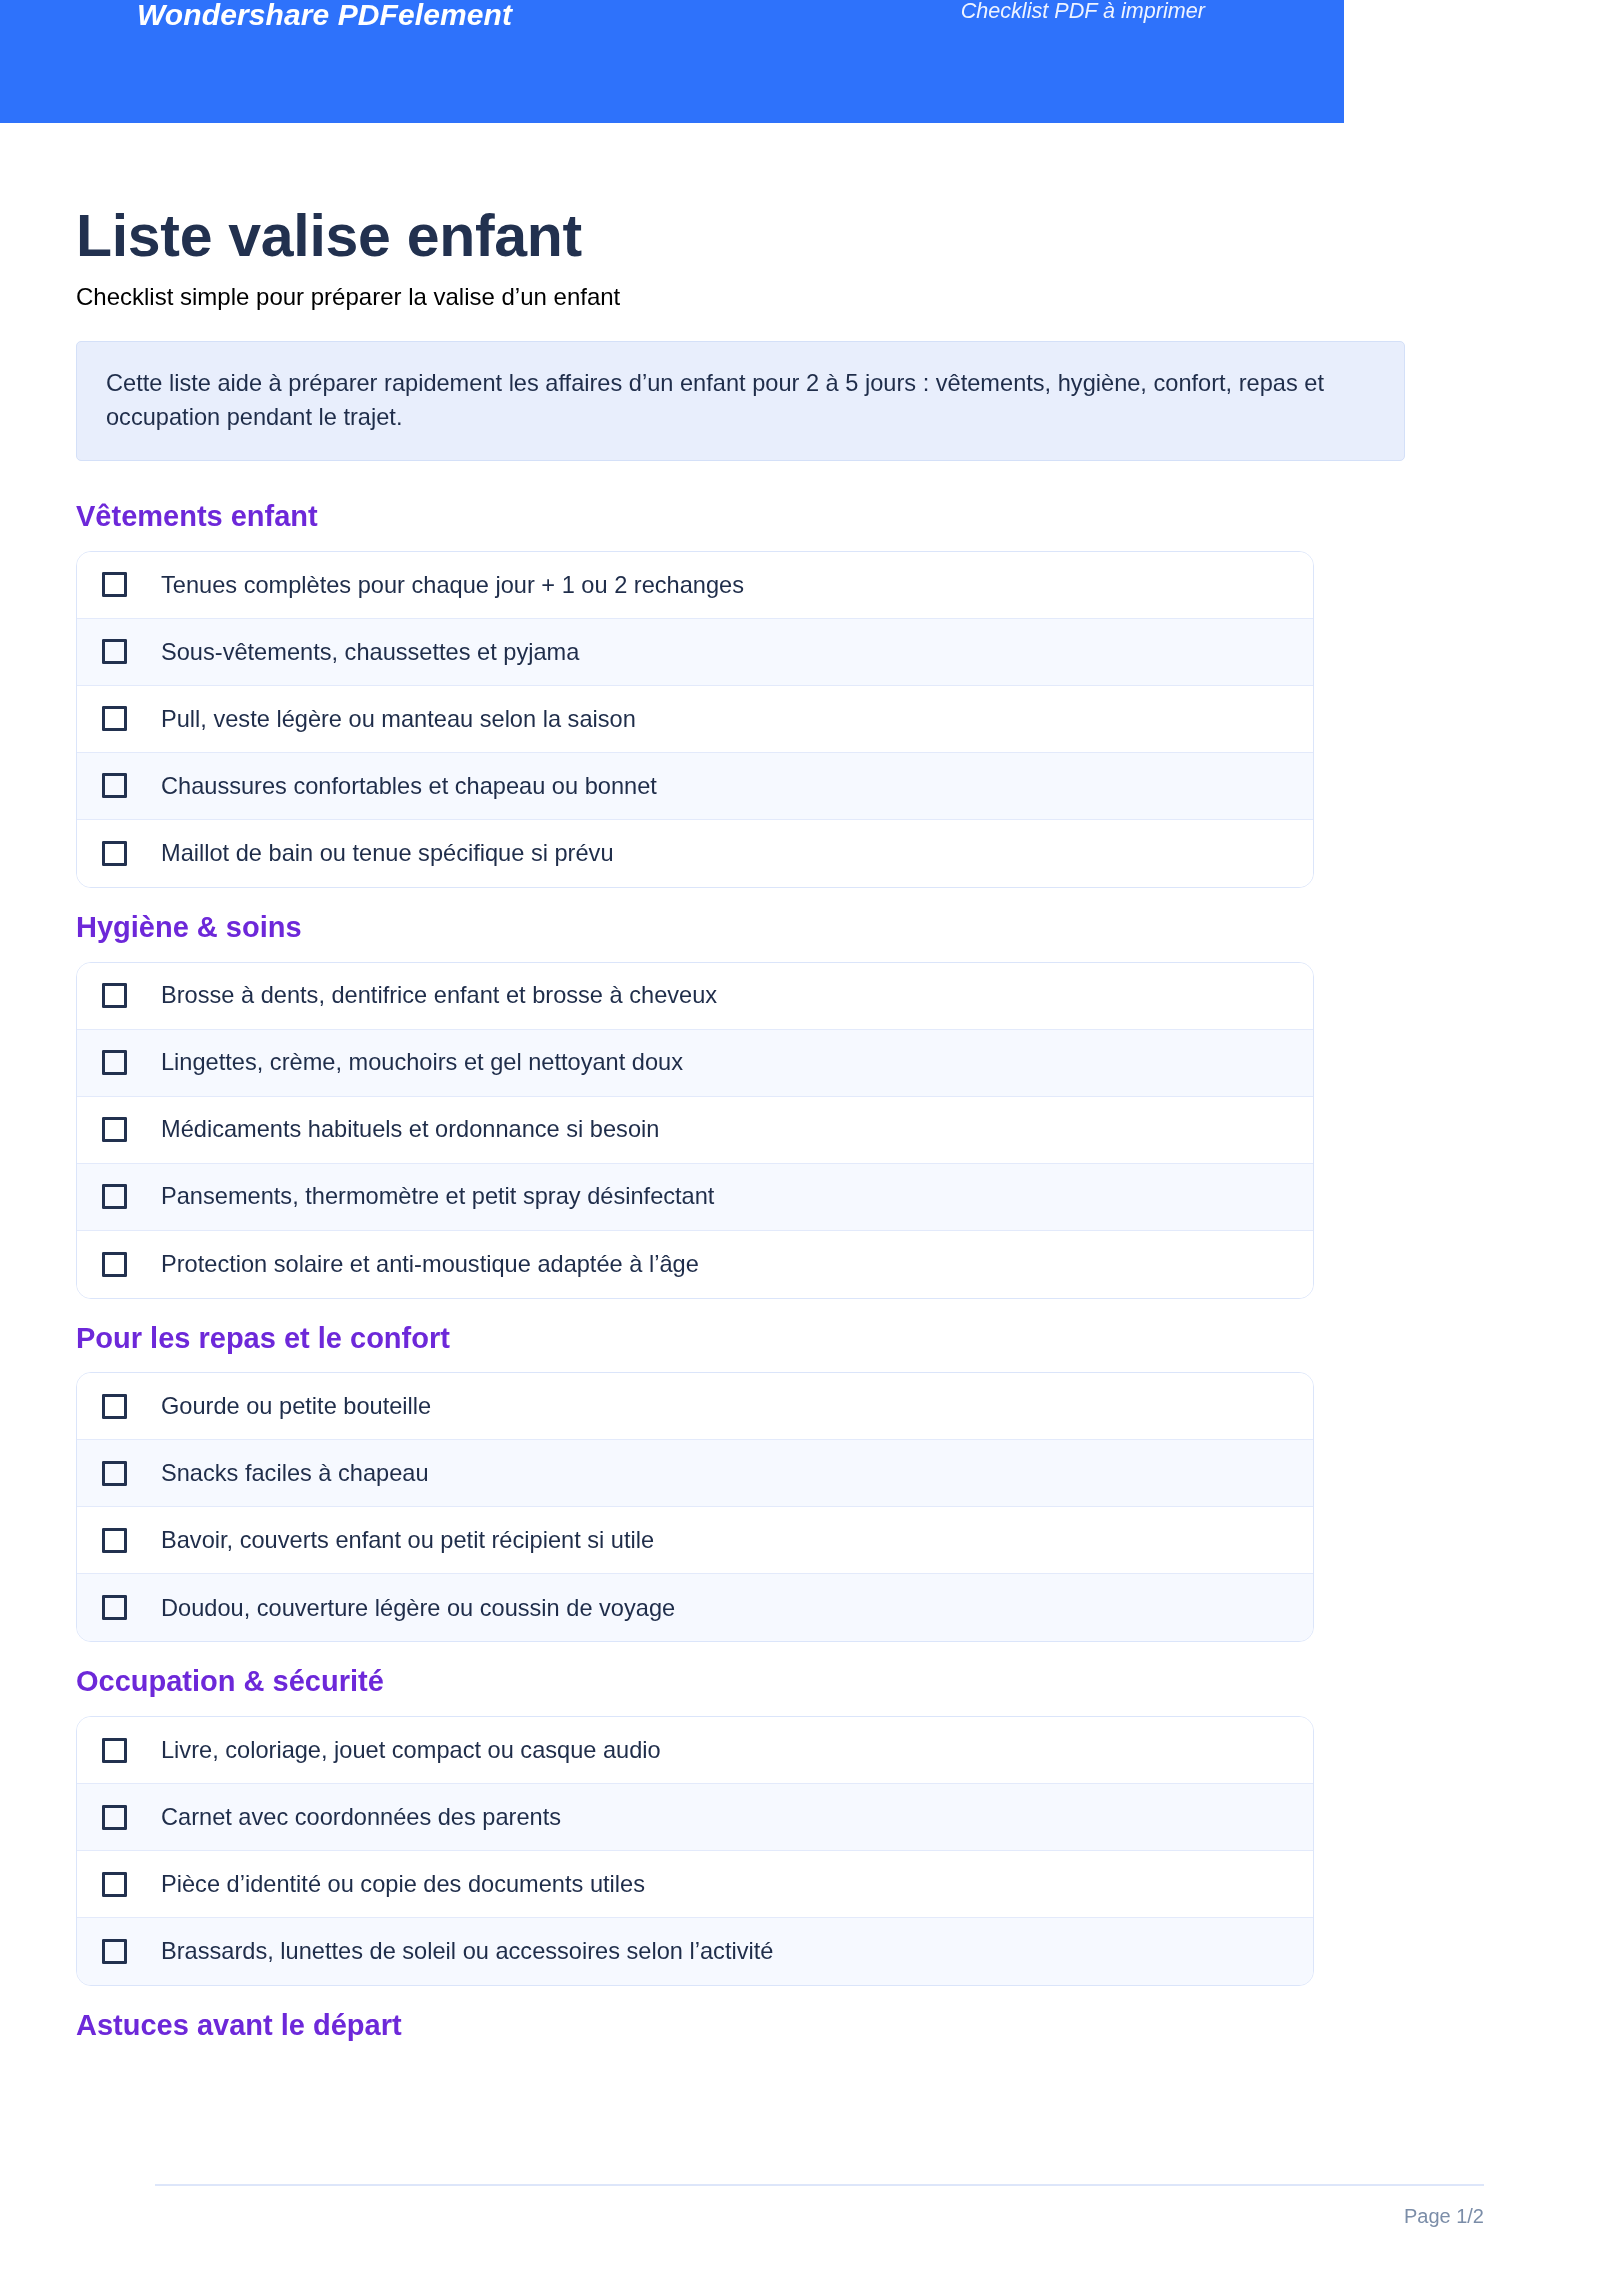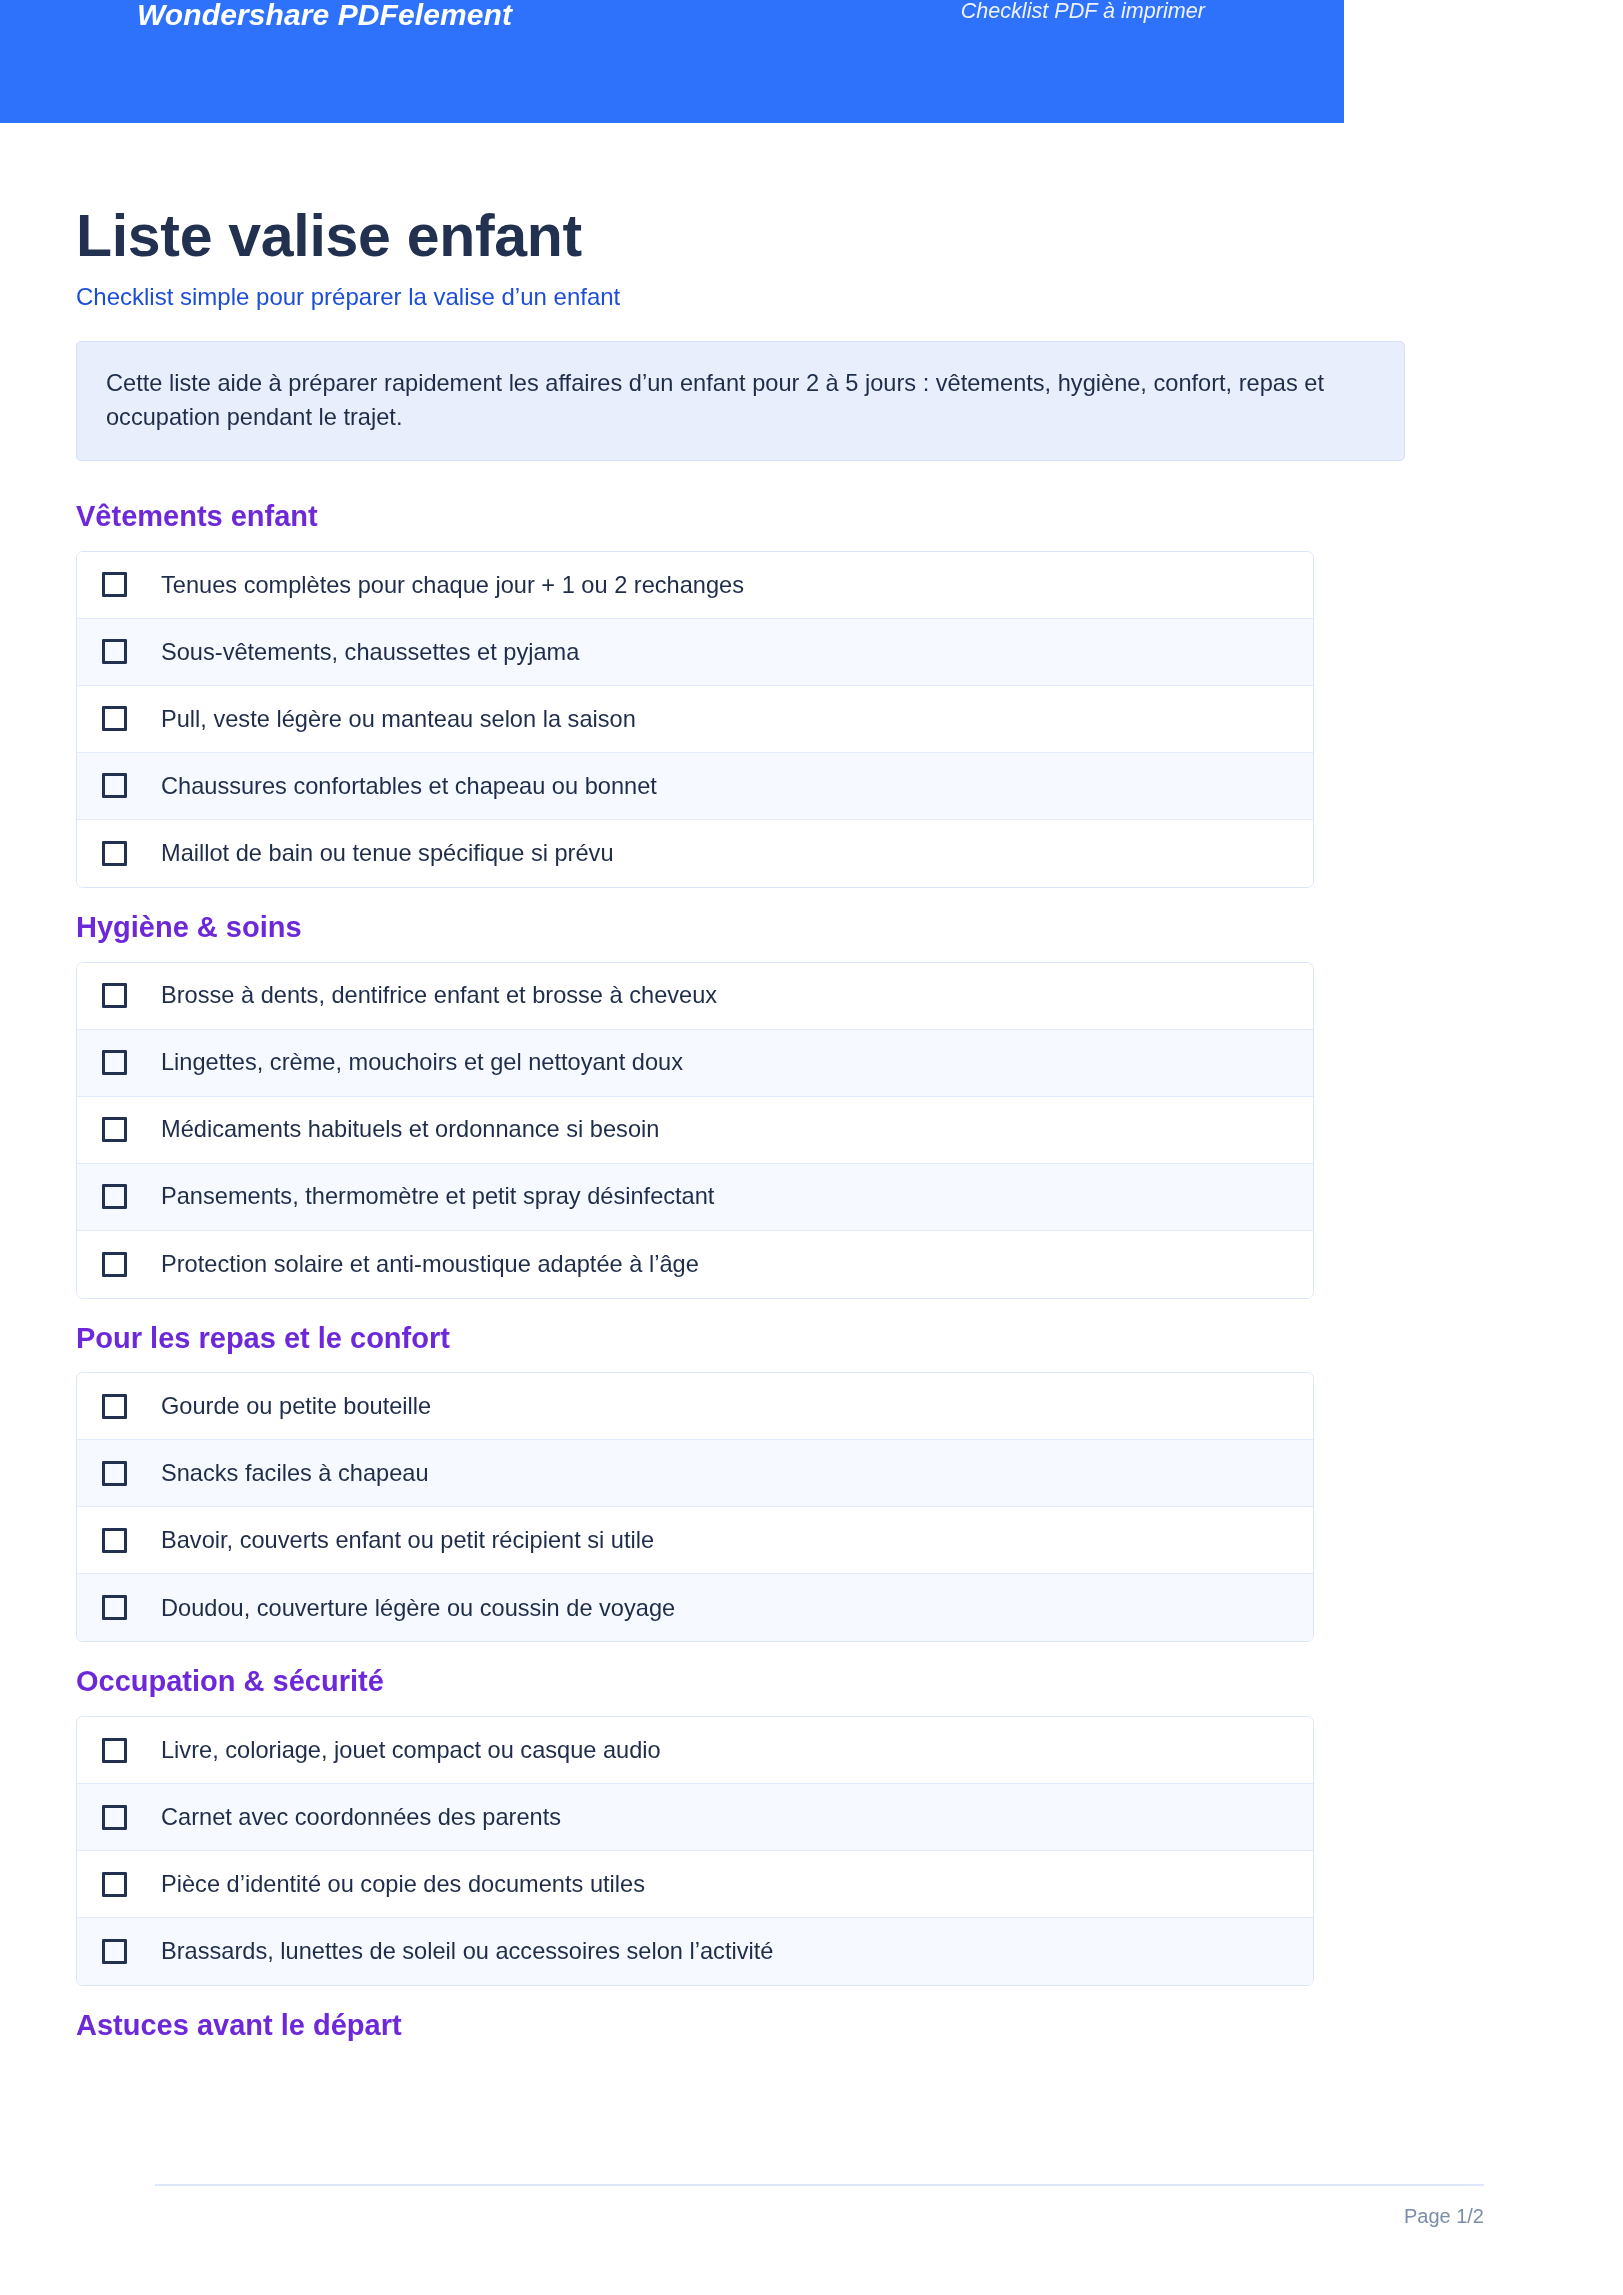--- a/index.html
+++ b/index.html
@@ -63,21 +63,21 @@
   .doc-title {
     font-size: 59px;
     font-weight: bold;
     color: #22314f;
     line-height: 1.06;
     letter-spacing: -0.3px;
     margin: 0 0 15.7px 0;
   }
   .doc-subtitle {
     font-size: 24px;
-    color: #1d4ed8;
+    color: #000000;
     line-height: 1.2;
     margin: 0 0 29px 0;
   }
 
   .intro-box {
     width: 1329px;
     box-sizing: border-box;
     background: #e8eefc;
     border: 1.3px solid #d4e0f8;
     border-radius: 5px;
@@ -97,21 +97,21 @@
     font-weight: bold;
     color: #6d28d9;
     line-height: 1.2;
     margin: 22px 0 17px 0;
   }
   .section:first-of-type > .section-heading { margin-top: 0; }
 
   .checklist {
     width: 1238px;
     border: 1.3px solid #dbe5fa;
-    border-radius: 7px;
+    border-radius: 15px;
     box-sizing: border-box;
     overflow: hidden;
   }
   .check-row {
     display: flex;
     align-items: center;
     height: 67px;
     box-sizing: border-box;
     border-bottom: 1.3px solid #e3eafb;
     background: #ffffff;

